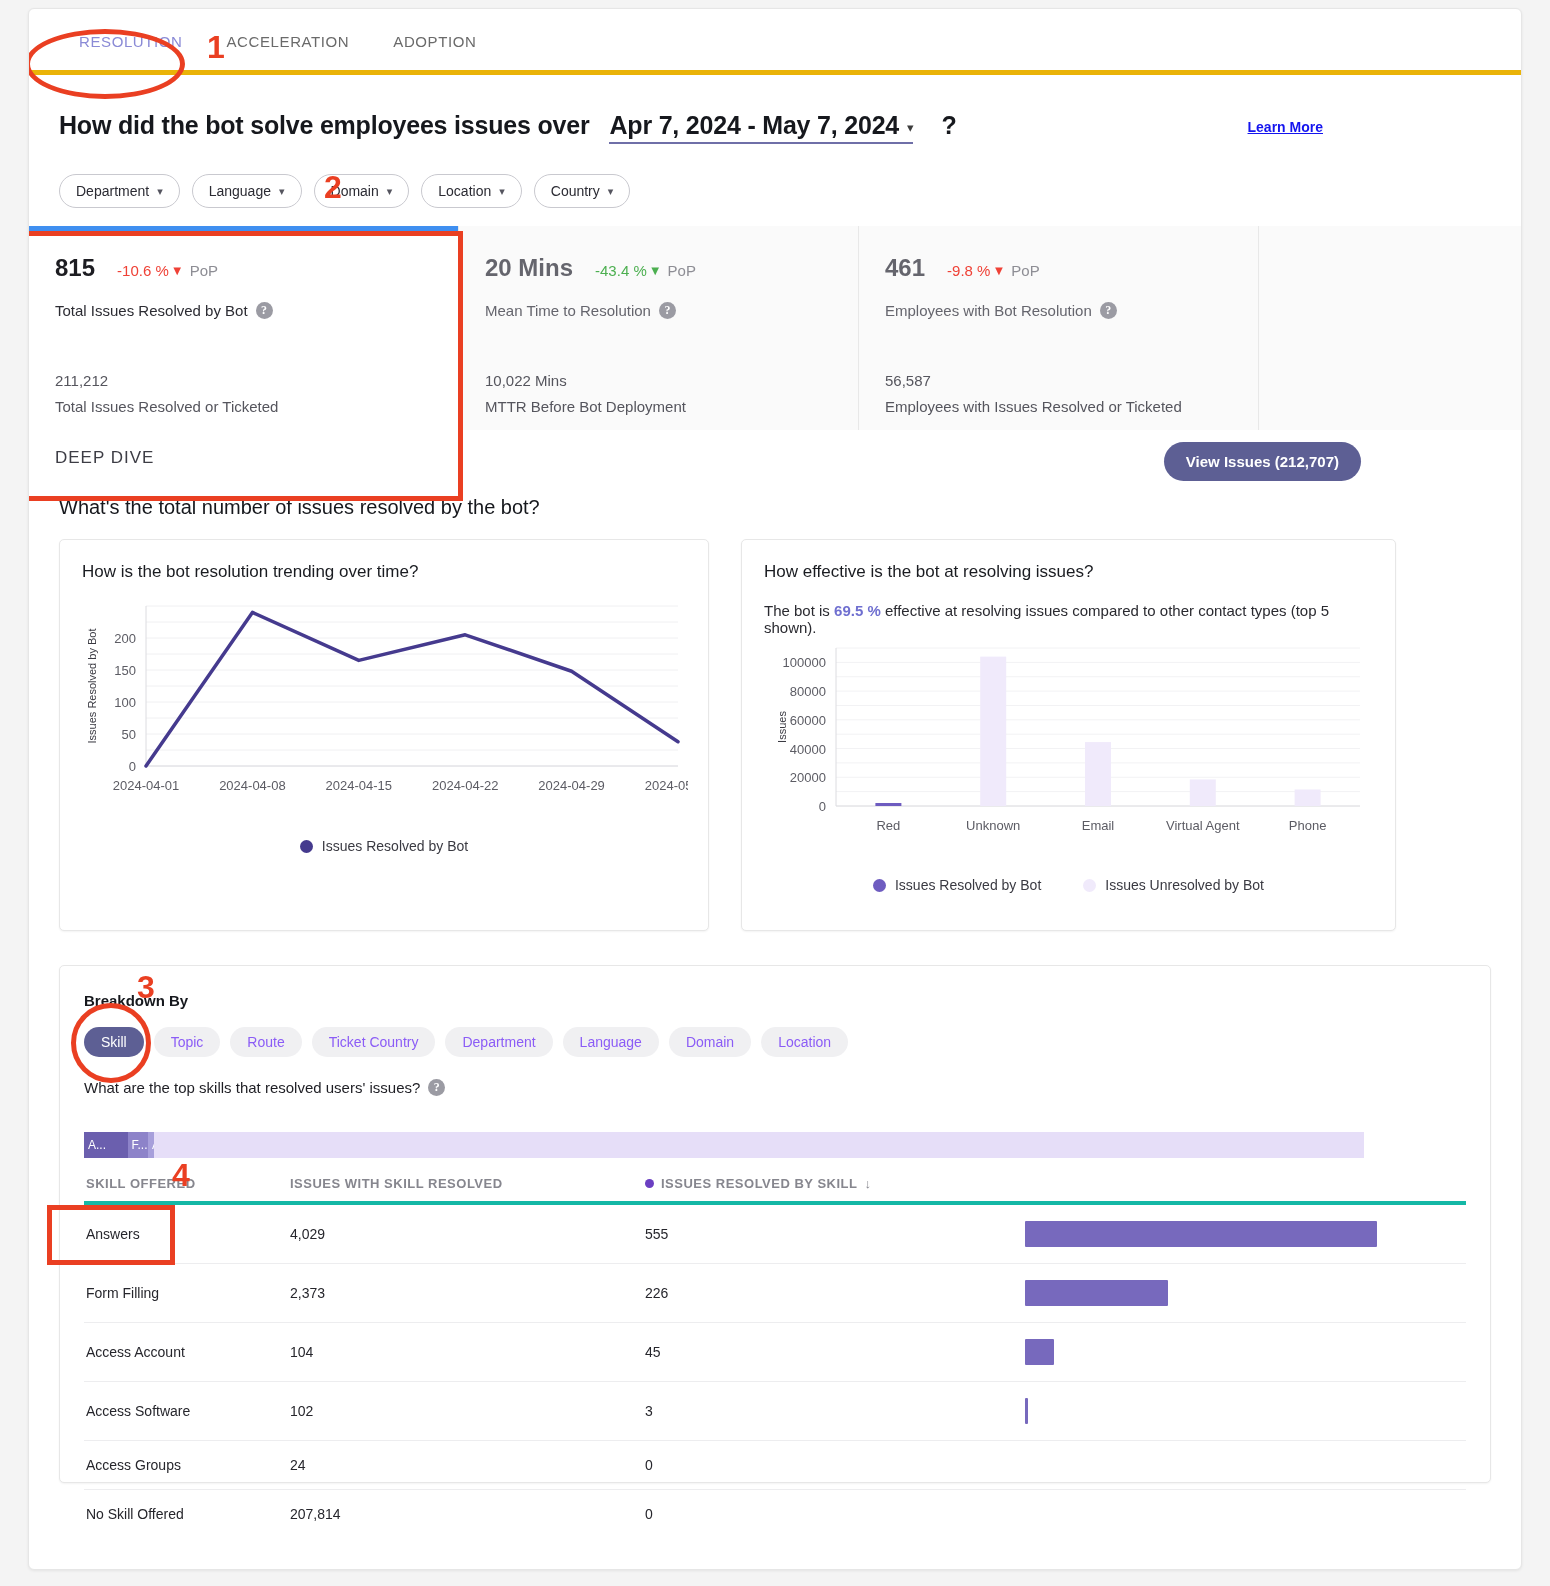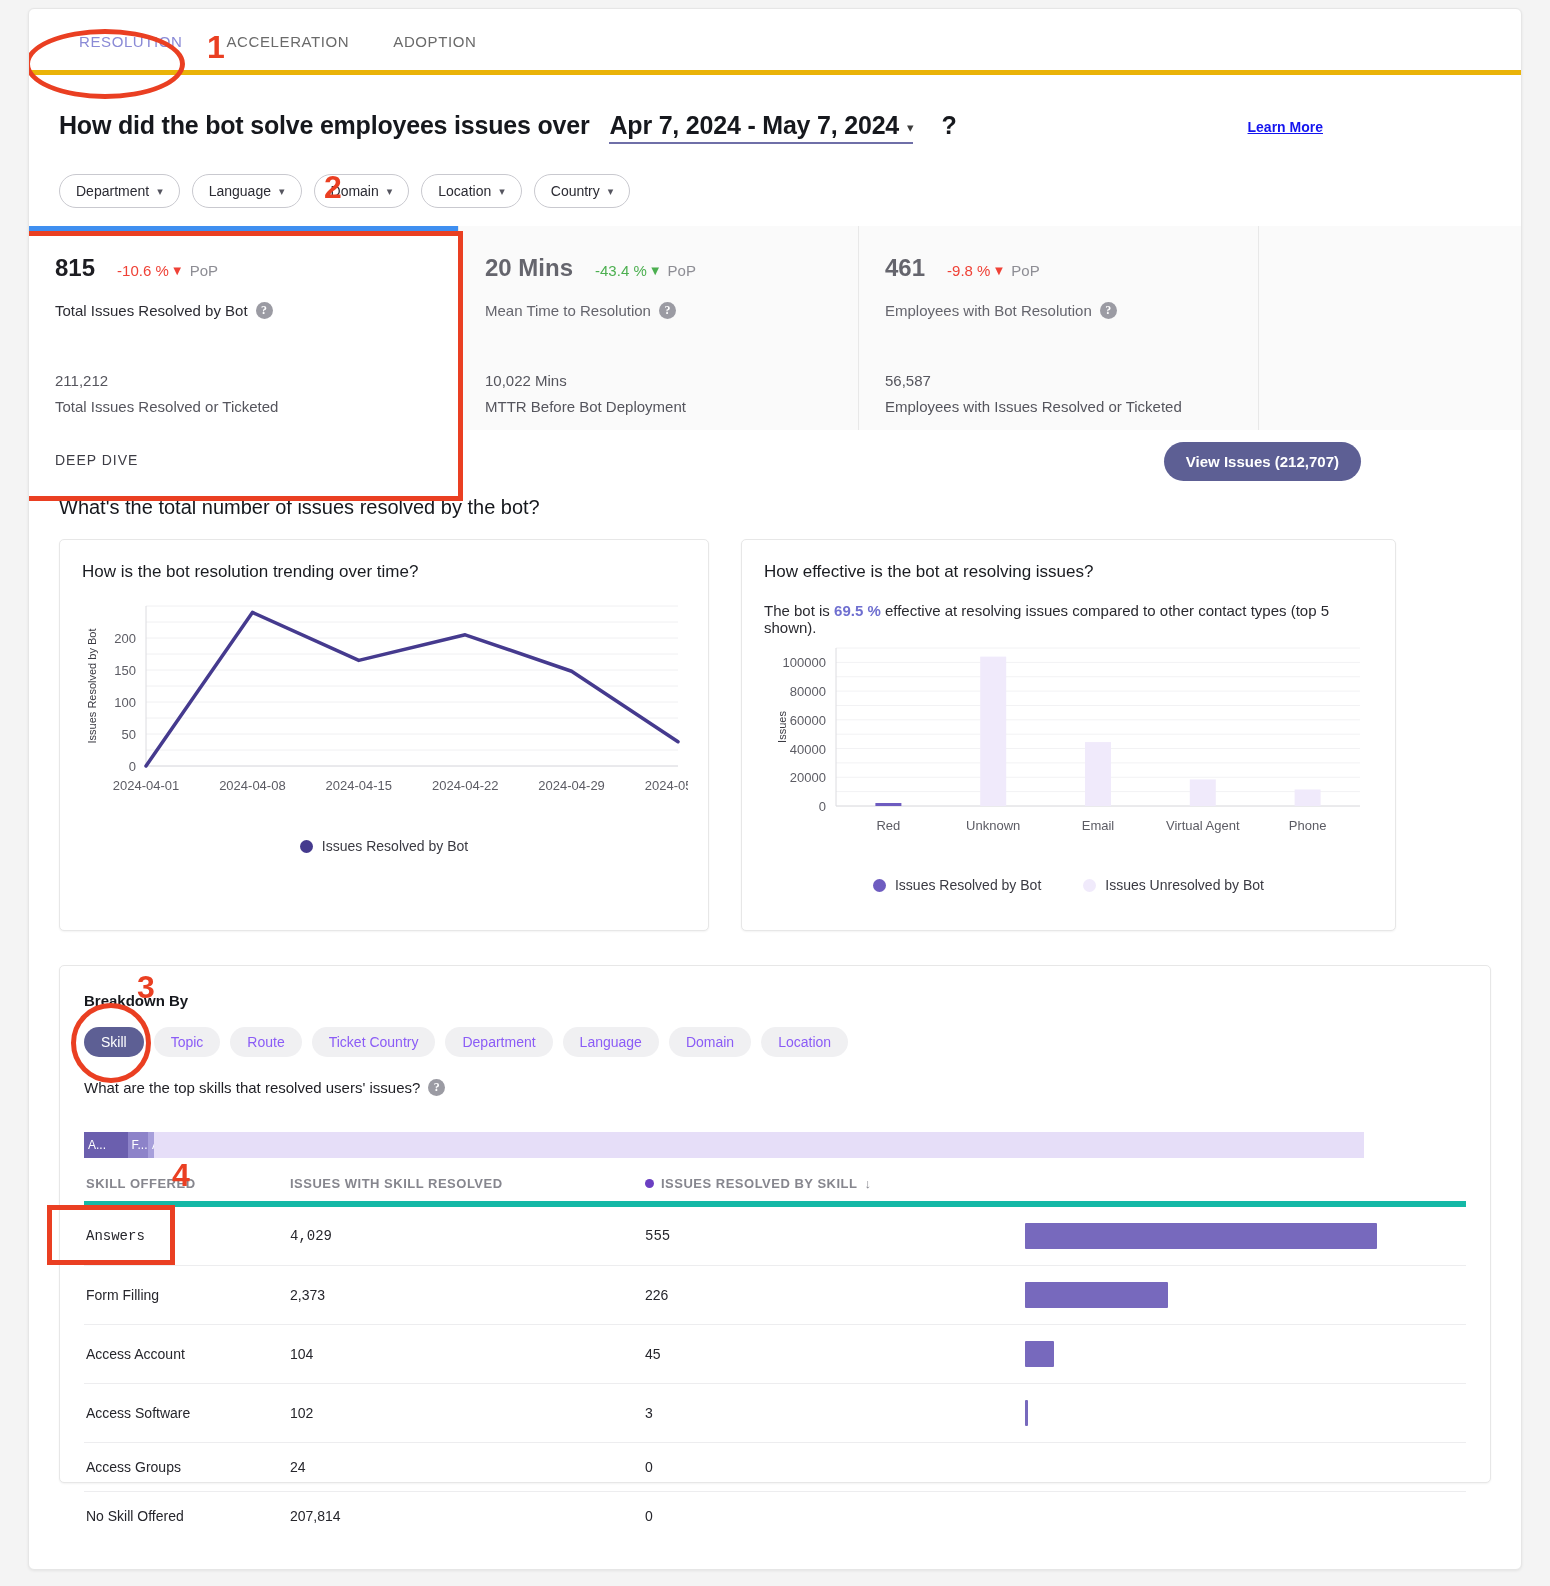--- a/index.html
+++ b/index.html
@@ -142,21 +142,21 @@
   .kpi-card.muted .kpi-label { color: #65656d; }
   .kpi-sub {
     position: absolute;
     left: 26px; top: 146px;
   }
   .kpi-sub .sub-val { font-size: 15px; color: #55555d; }
   .kpi-sub .sub-lbl { font-size: 15px; color: #55555d; margin-top: 9px; }
   .deep-dive {
     position: absolute;
     left: 26px; bottom: 18px;
-    font-size: 14px; letter-spacing: 1px;
+    font-size: 17px; letter-spacing: 1px;
     color: #3d3d45; font-weight: 500;
     cursor: pointer;
   }
   .help-dot {
     display: inline-flex; align-items: center; justify-content: center;
     width: 17px; height: 17px; border-radius: 50%;
     background: #9b9ba3; color: #fff;
     font-size: 12px; font-weight: 700;
     font-family: "Liberation Serif", serif;
     cursor: pointer;
@@ -263,21 +263,21 @@
   table.sk th .th-dot {
     width: 9px; height: 9px; border-radius: 50%;
     background: #6b3fc2; display: inline-block;
     margin-right: 7px; position: relative; top: 0px;
   }
   table.sk td {
     font-size: 14px; color: #26262c;
     padding: 16px 0;
     border-top: 1px solid #ededef;
   }
-  table.sk tr:first-child td { border-top: 6px solid #14b8a6; font-family: Liberation Mono, monospace; }
+  table.sk tr:first-child td { border-top: 4px solid #14b8a6; }
   .c-skill { width: 206px; padding-left: 2px !important; }
   .c-offered { width: 355px; }
   .c-resolved { width: 380px; }
   .c-bar { width: auto; }
   .tbar {
     height: 26px;
     background: #7769bd;
     border-radius: 1px;
   }
   .sort-arrow { margin-left: 7px; }

